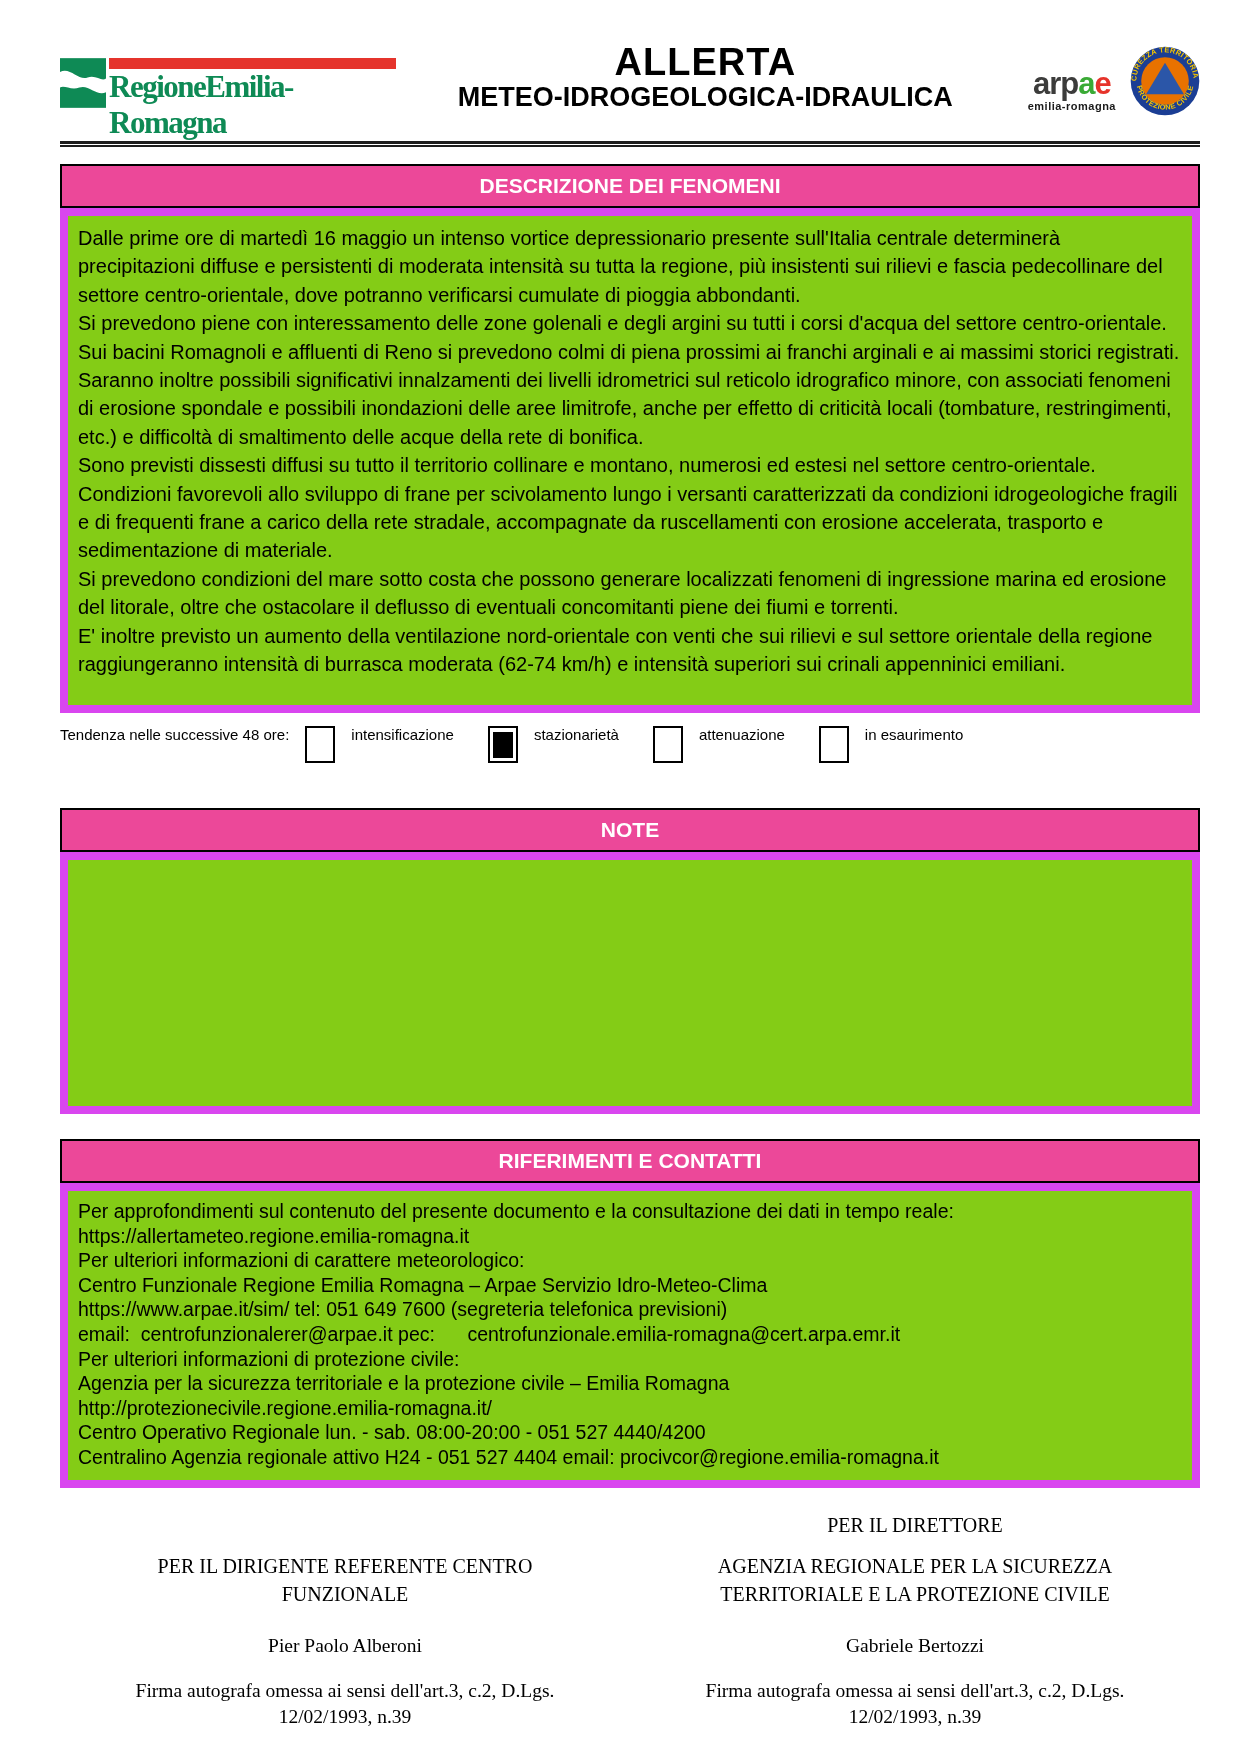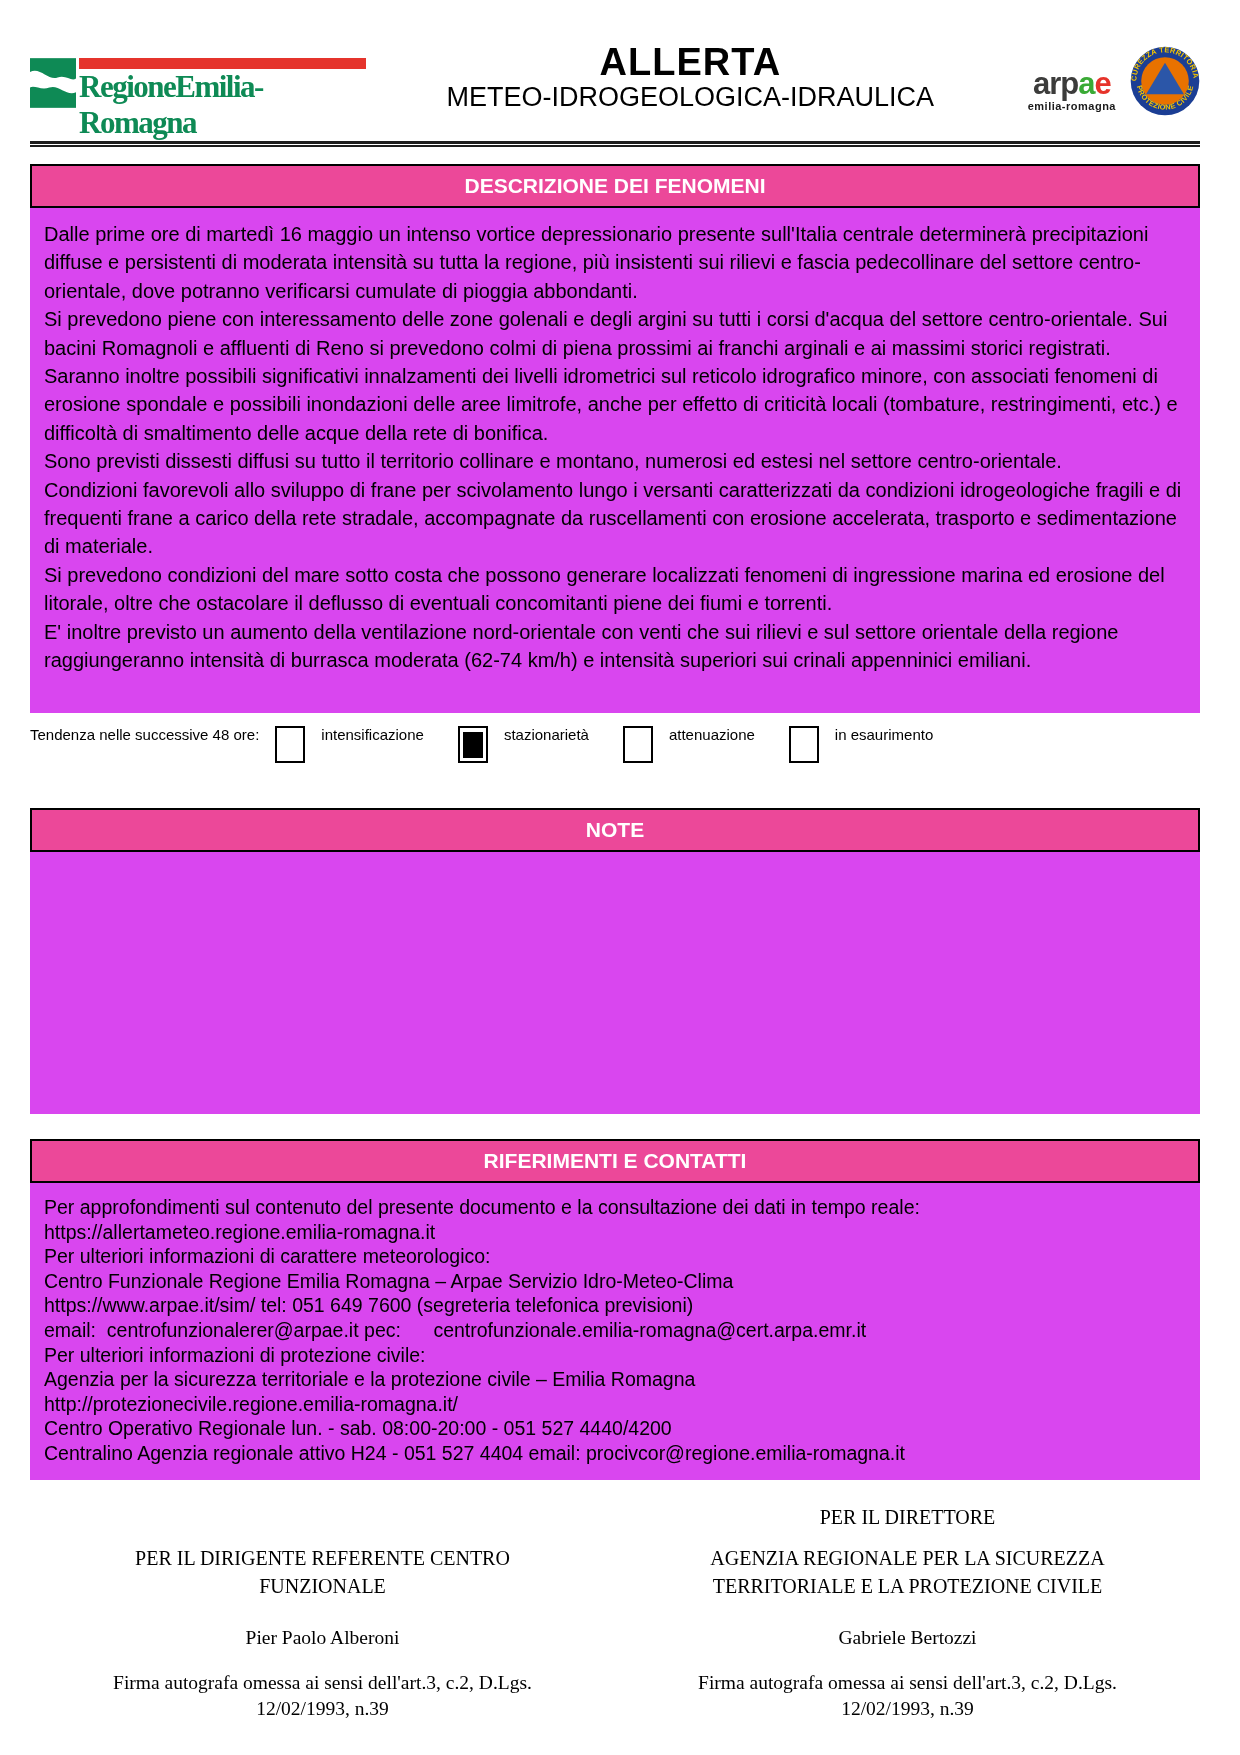--- a/index.html
+++ b/index.html
@@ -1,51 +1,51 @@
 <!DOCTYPE html>
 <html><head>
 <meta charset="utf-8">
 <style>
   * { box-sizing: border-box; }
   html,body { margin:0; padding:0; background:#fff; }
   body {
     width:1240px; height:1755px; position:relative;
     font-family:"Liberation Sans", sans-serif; color:#000;
   }
-  .page { width:1240px; height:1755px; padding:40px 40px 0 30px; position:relative; }
+  .page { width:1240px; height:1755px; padding:40px 40px 0 60px; position:relative; }
 
   
   .header { display:flex; align-items:flex-start; height:85px; }
   .rer-logo { display:flex; align-items:flex-start; width:345px; flex:0 0 auto; margin-top:18px; }
   .rer-square { width:46px; height:50px; flex:0 0 auto; }
   .rer-right { margin-left:3px; }
   .rer-bar { height:11px; width:287px; background:#e5342c; }
   .rer-text {
     font-family:"Liberation Serif", serif; font-weight:bold;
     color:#0e8a55; font-size:31px; letter-spacing:-1.5px; line-height:36px;
   }
   .title-block { flex:1 1 auto; text-align:center; padding-right:18px; margin-top:2px; }
   .title-main { font-size:38px; font-weight:bold; line-height:40px; letter-spacing:1px; }
-  .title-sub  { font-size:27px; font-weight:normal; line-height:30px; }
+  .title-sub  { font-size:27px; font-weight:bold; line-height:30px; }
   .arpae { flex:0 0 auto; margin:30px 14px 0 4px; text-align:center; }
   .arpae-word { font-size:31px; font-weight:bold; letter-spacing:-1px; line-height:28px; color:#3c3c3b; }
   .arpae-a2 { color:#3aaa35; }
   .arpae-e  { color:#e6332a; }
   .arpae-sub { font-size:11px; font-weight:bold; color:#1a1a1a; letter-spacing:0.5px; margin-top:2px; }
   .pc-badge { flex:0 0 auto; width:70px; height:70px; margin-top:6px; }
 
   .header-rule { margin-top:16px; height:6px; border-top:3px solid #1c1c1c; border-bottom:2px solid #1c1c1c; }
 
   
   .bar {
     background:#ec4899; border:2px solid #000; color:#fff;
     font-weight:bold; font-size:21px; text-align:center;
     padding:8px 0; line-height:24px;
   }
-  .box { border:4px solid #d946ef; background:#d946ef; }
+  .box { border:8px solid #d946ef; background:#84cc16; }
   .desc-box { min-height:505px; padding:8px 10px; font-size:20px; line-height:28.4px; }
   .desc-box p { margin:0; }
   .note-box { height:262px; }
   .contact-box { padding:8px 10px 10px 10px; font-size:19.5px; line-height:24.6px; }
   .contact-box div { white-space:pre-wrap; }
 
   
   .tendenza {
     display:flex; align-items:flex-start; margin-top:13px; height:44px;
     font-size:15px;

